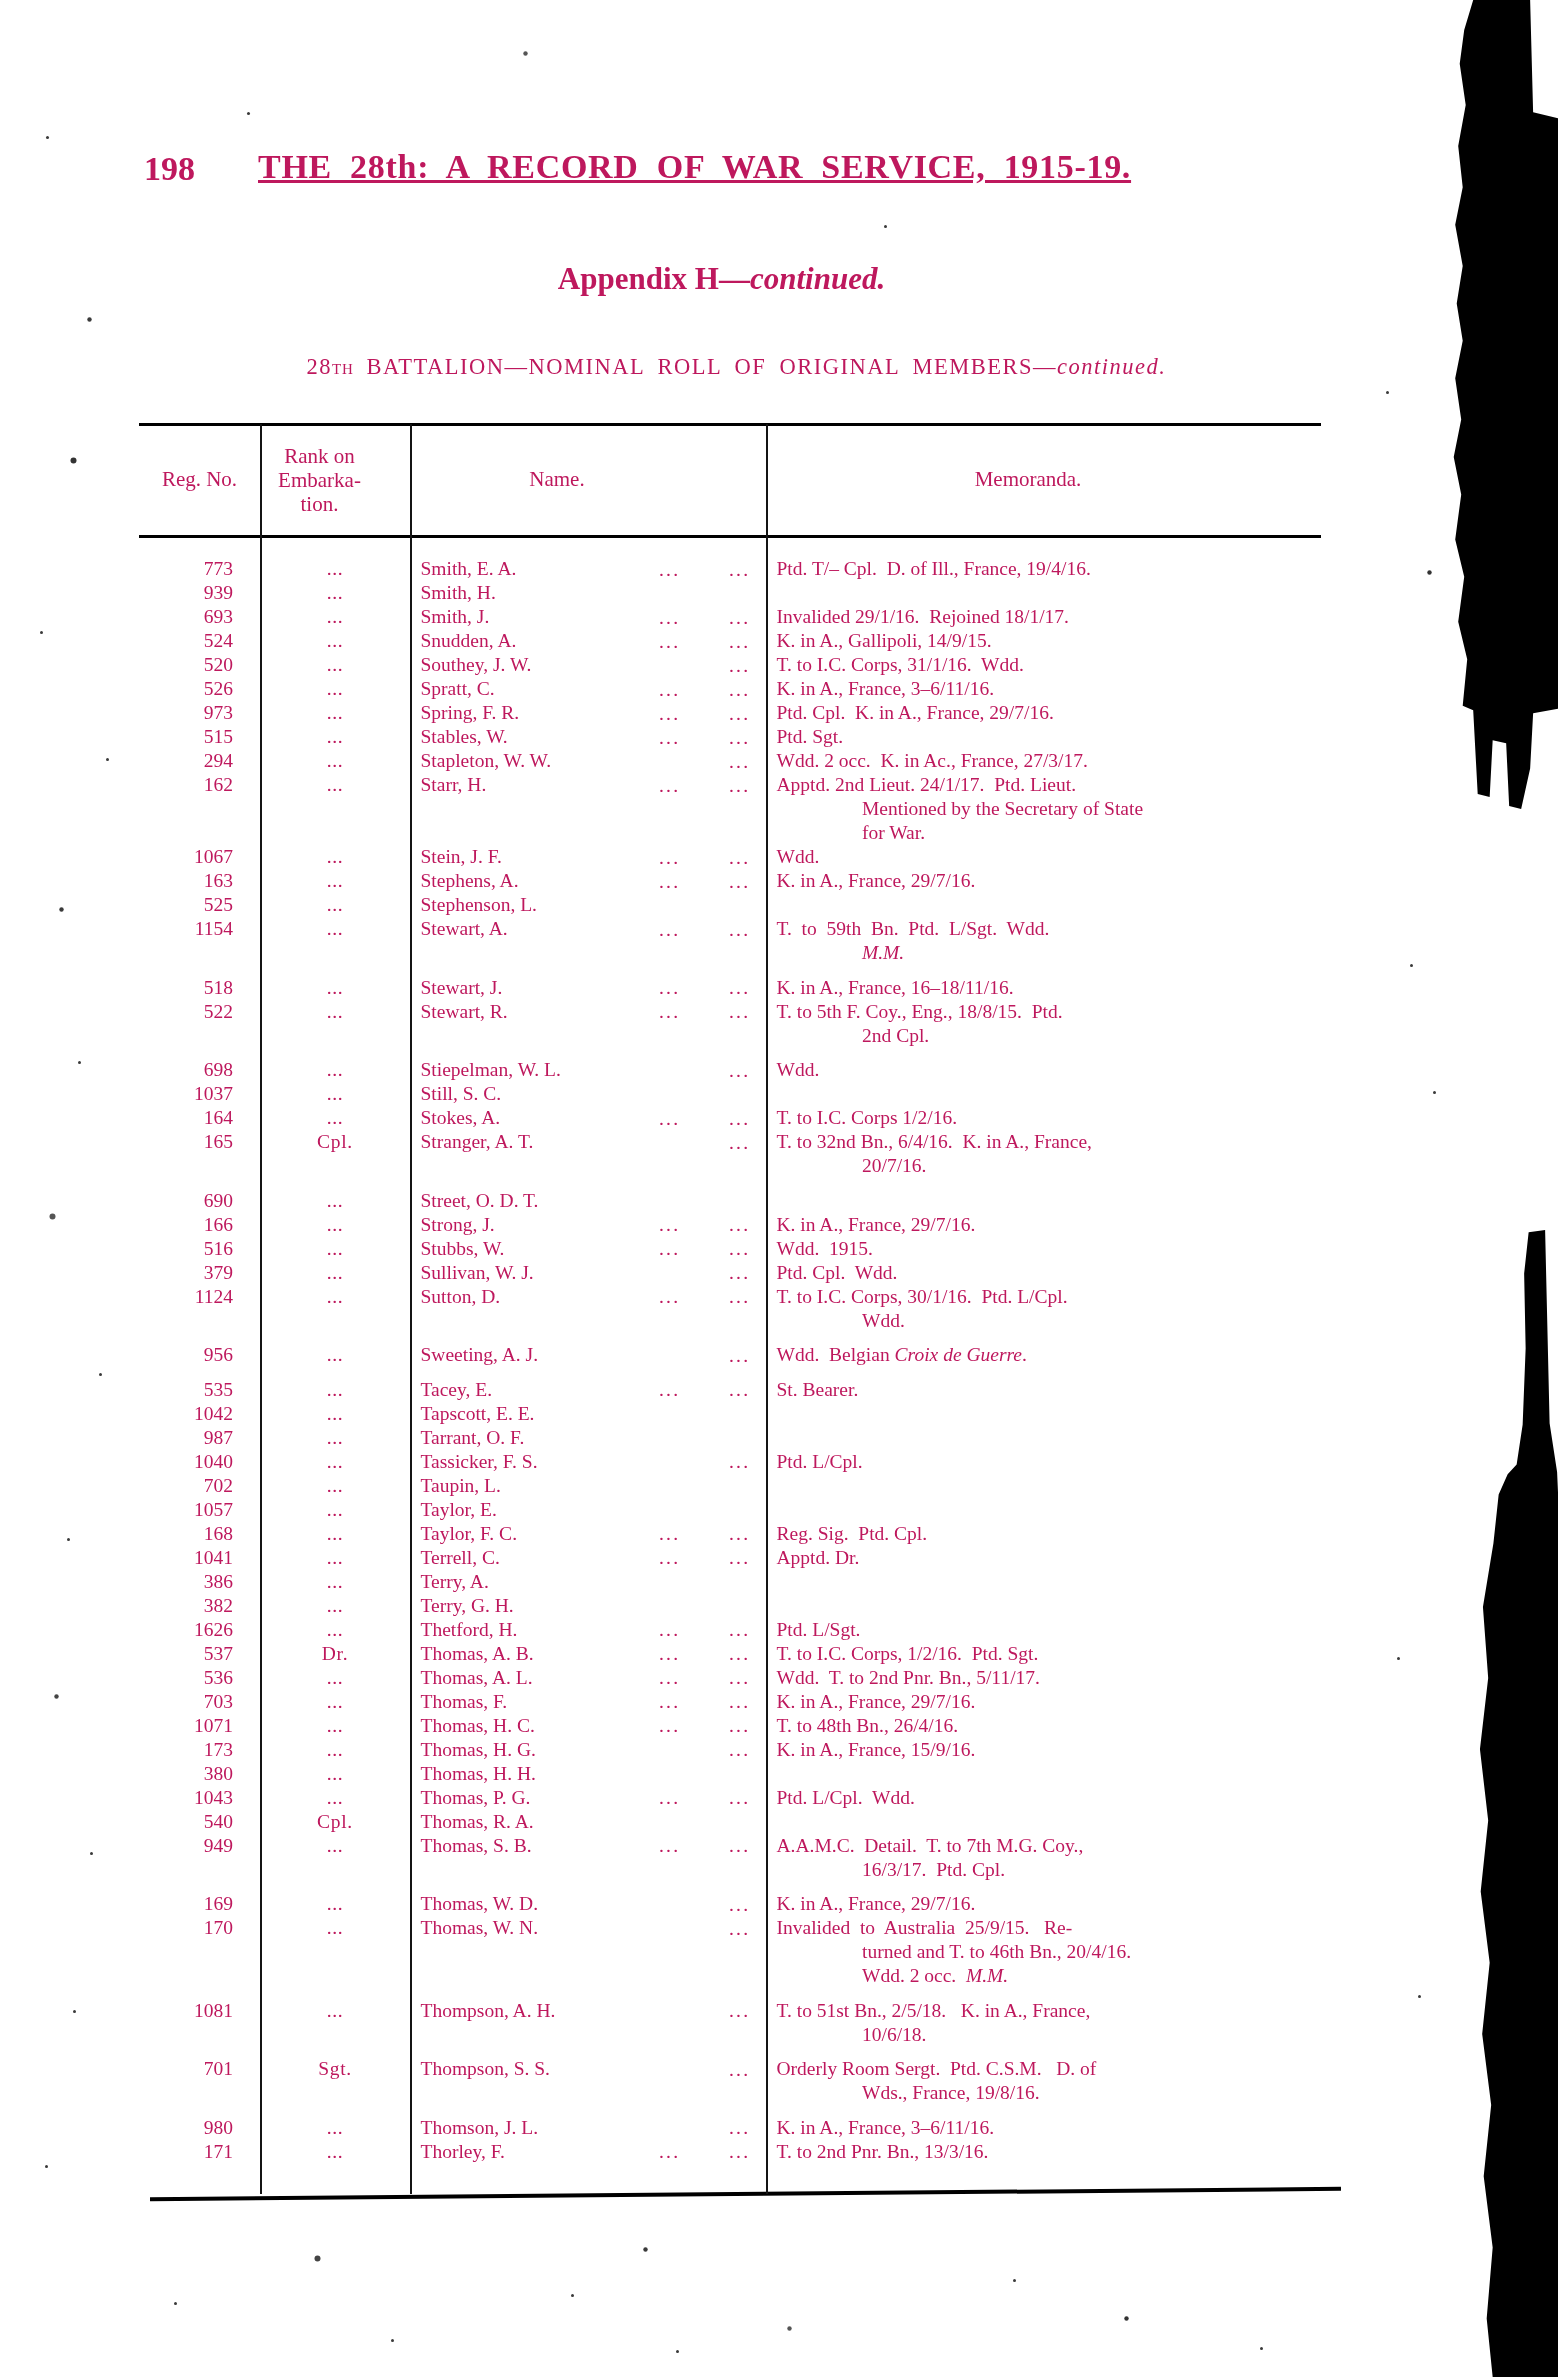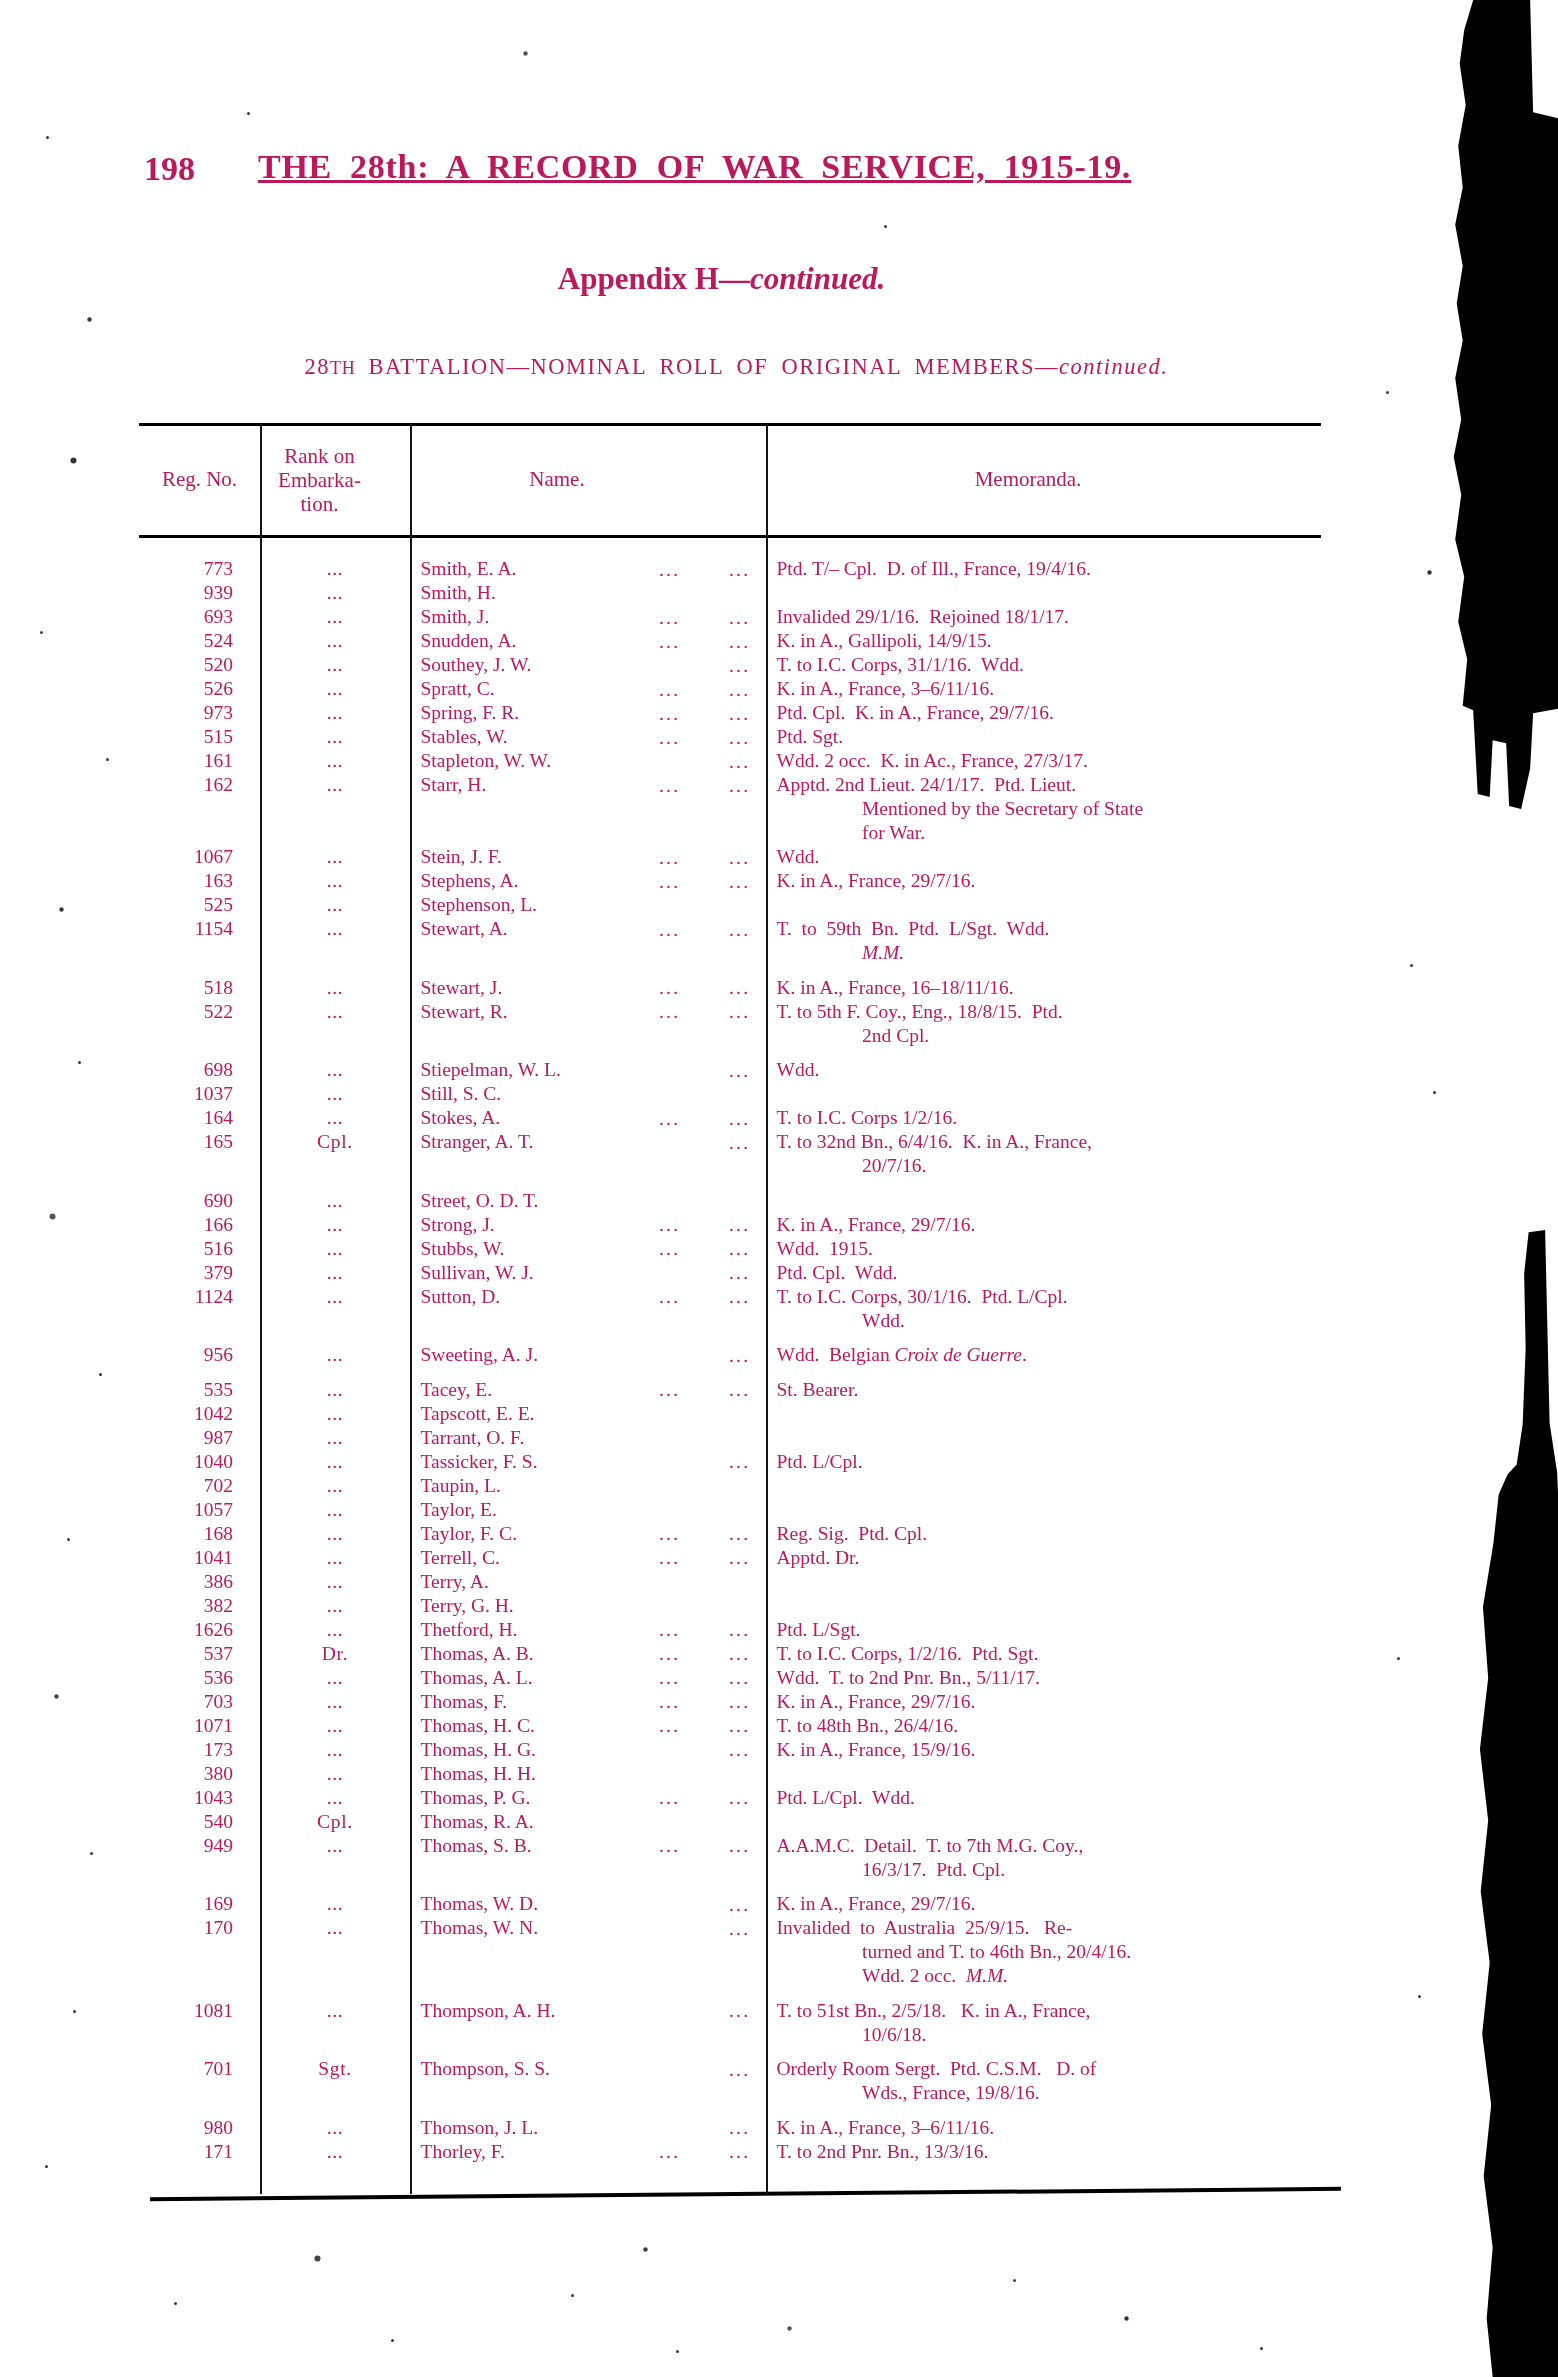--- a/index.html
+++ b/index.html
@@ -10,21 +10,21 @@
   }
   
   .page-number { position:absolute; left:144px; top:150px; font-size:34px; font-weight:bold; }
   .book-title  { position:absolute; left:258px; top:148px; font-size:34px; font-weight:bold;
                  letter-spacing:0.7px; word-spacing:9px;text-decoration:underline; }
   .appendix-title { position:absolute; top:261px; left:0; width:100%; text-align:center;
                     font-size:31px; font-weight:bold; transform:translateX(-58px); }
   .appendix-title i { font-weight:bold; }
   .roll-title { position:absolute; top:354px; left:0; width:100%; text-align:center;
                 font-size:22.5px; letter-spacing:1.5px; word-spacing:6px; transform:translateX(-43px); }
-  .roll-title .th-sup { font-size:18px; letter-spacing:0.7px; }
+  .roll-title .th-sup { font-size:15px; letter-spacing:0.7px; }
   
   .hline { position:absolute; background:#000; }
   .rule-top        { left:139px; top:423px;  width:1182px; height:3px; }
   .rule-header-sep { left:139px; top:535px;  width:1182px; height:3px; }
   .rule-bottom     { left:150px; top:2192px; width:1191px; height:3.7px; transform:rotate(-0.5deg); }
   .vline { position:absolute; background:#141414; width:1.5px; top:424px; height:1770px; }
   .v1 { left:260px; } .v2 { left:410px; } .v3 { left:766px; }
   
   .thead { position:absolute; left:139px; top:424px; width:1182px; height:111px;
            display:flex; align-items:center; font-size:21px; }
@@ -133,21 +133,21 @@
         <div class="td name"><span>Spring, F. R.</span><span class="dg d1">...</span><span class="dg d2">...</span></div>
         <div class="td memo"><span>Ptd. Cpl.  K. in A., France, 29/7/16.</span></div>
       </div>
       <div class="tr">
         <div class="td reg">515</div>
         <div class="td rank">...</div>
         <div class="td name"><span>Stables, W.</span><span class="dg d1">...</span><span class="dg d2">...</span></div>
         <div class="td memo"><span>Ptd. Sgt.</span></div>
       </div>
       <div class="tr">
-        <div class="td reg">161</div>
+        <div class="td reg">294</div>
         <div class="td rank">...</div>
         <div class="td name"><span>Stapleton, W. W.</span><span class="dg d2">...</span></div>
         <div class="td memo"><span>Wdd. 2 occ.  K. in Ac., France, 27/3/17.</span></div>
       </div>
       <div class="tr">
         <div class="td reg">162</div>
         <div class="td rank">...</div>
         <div class="td name"><span>Starr, H.</span><span class="dg d1">...</span><span class="dg d2">...</span></div>
         <div class="td memo"><span>Apptd. 2nd Lieut. 24/1/17.  Ptd. Lieut.</span></div>
       </div>

